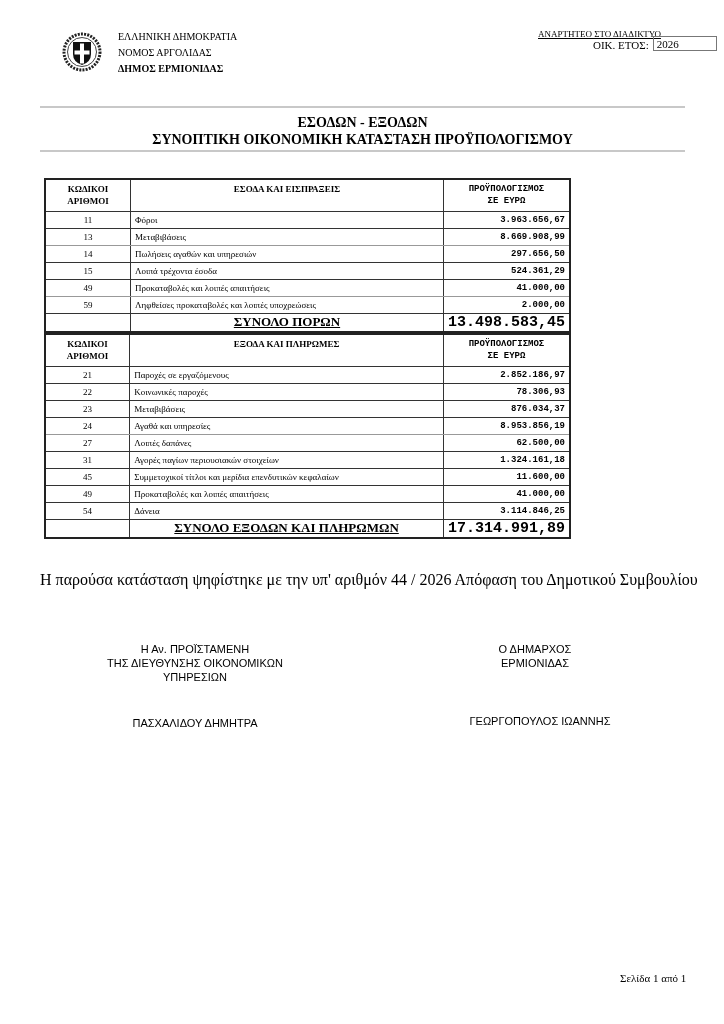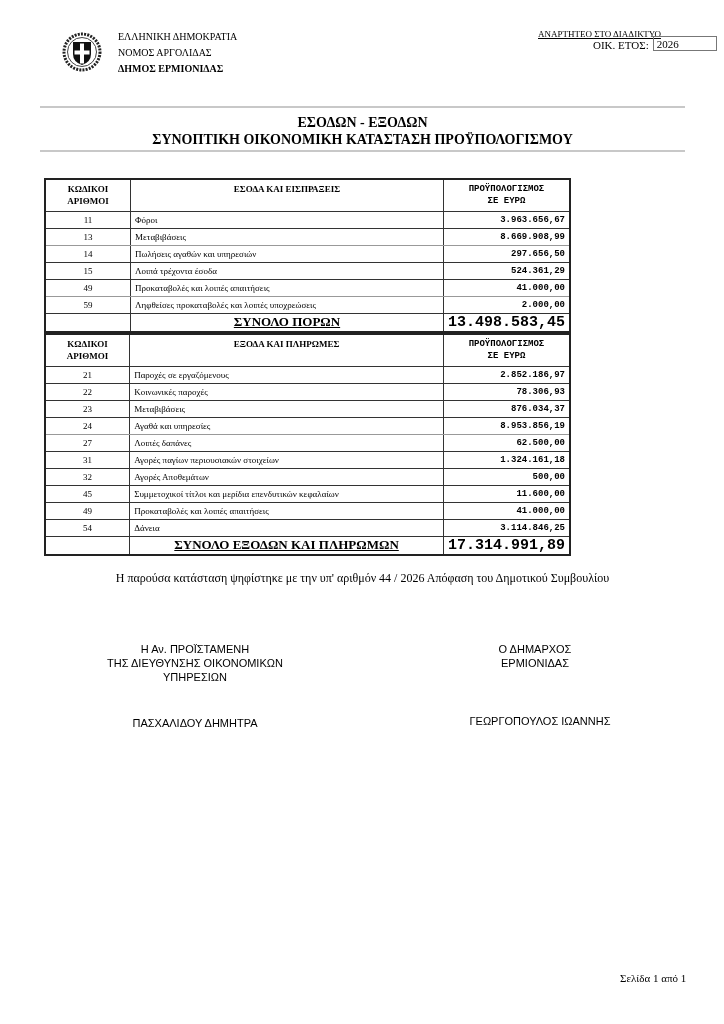--- a/index.html
+++ b/index.html
@@ -27,21 +27,21 @@
   table.budget .c-desc { width:403px; text-align:left; }
   table.budget .c-amt { width:120px; text-align:right; font-weight:bold; }
   table.budget .outer-l { border-left:2px solid #222; }
   table.budget .outer-r { border-right:2px solid #222;font-family:Liberation Mono, monospace; }
   table.budget tr.top th { border-top:2px solid #222; }
   table.budget tr.total td { border-bottom:2px solid #222; height:15px; }
   table.budget tr.total .tot-label { text-align:center; font-weight:bold; font-size:13px;text-decoration:underline; }
   table.budget tr.total .tot-amt { font-size:15px; }
   table.budget tr.sep td { border-bottom-color:#999; }
 
-  .statement { left:40px; width:645px; top:571px; text-align:center; font-size:12px; white-space:nowrap; }
+  .statement { left:40px; width:645px; top:571px; text-align:center; font-size:16px; white-space:nowrap; }
 
   .sig { font-family:"Liberation Sans", sans-serif; font-size:11px; text-align:center; line-height:14px; }
   .sig-left-title { left:100px; width:190px; top:642px; }
   .sig-right-title { left:460px; width:150px; top:642px; }
   .sig-left-name { left:100px; width:190px; top:716px; }
   .sig-right-name { left:440px; width:200px; top:714px; }
 
   .pagenum { left:620px; top:972px; font-size:11px; white-space:nowrap; }
 </style>
 </head>
@@ -165,25 +165,20 @@
     <td class="c-code outer-l">27</td>
     <td class="c-desc">Λοιπές δαπάνες</td>
     <td class="c-amt outer-r">62.500,00</td>
   </tr>
   <tr>
     <td class="c-code outer-l">31</td>
     <td class="c-desc">Αγορές παγίων περιουσιακών στοιχείων</td>
     <td class="c-amt outer-r">1.324.161,18</td>
   </tr>
   <tr>
-    <td class="c-code outer-l">32</td>
-    <td class="c-desc">Αγορές Αποθεμάτων</td>
-    <td class="c-amt outer-r">500,00</td>
-  </tr>
-  <tr>
     <td class="c-code outer-l">45</td>
     <td class="c-desc">Συμμετοχικοί τίτλοι και μερίδια επενδυτικών κεφαλαίων</td>
     <td class="c-amt outer-r">11.600,00</td>
   </tr>
   <tr>
     <td class="c-code outer-l">49</td>
     <td class="c-desc">Προκαταβολές και λοιπές απαιτήσεις</td>
     <td class="c-amt outer-r">41.000,00</td>
   </tr>
   <tr>

